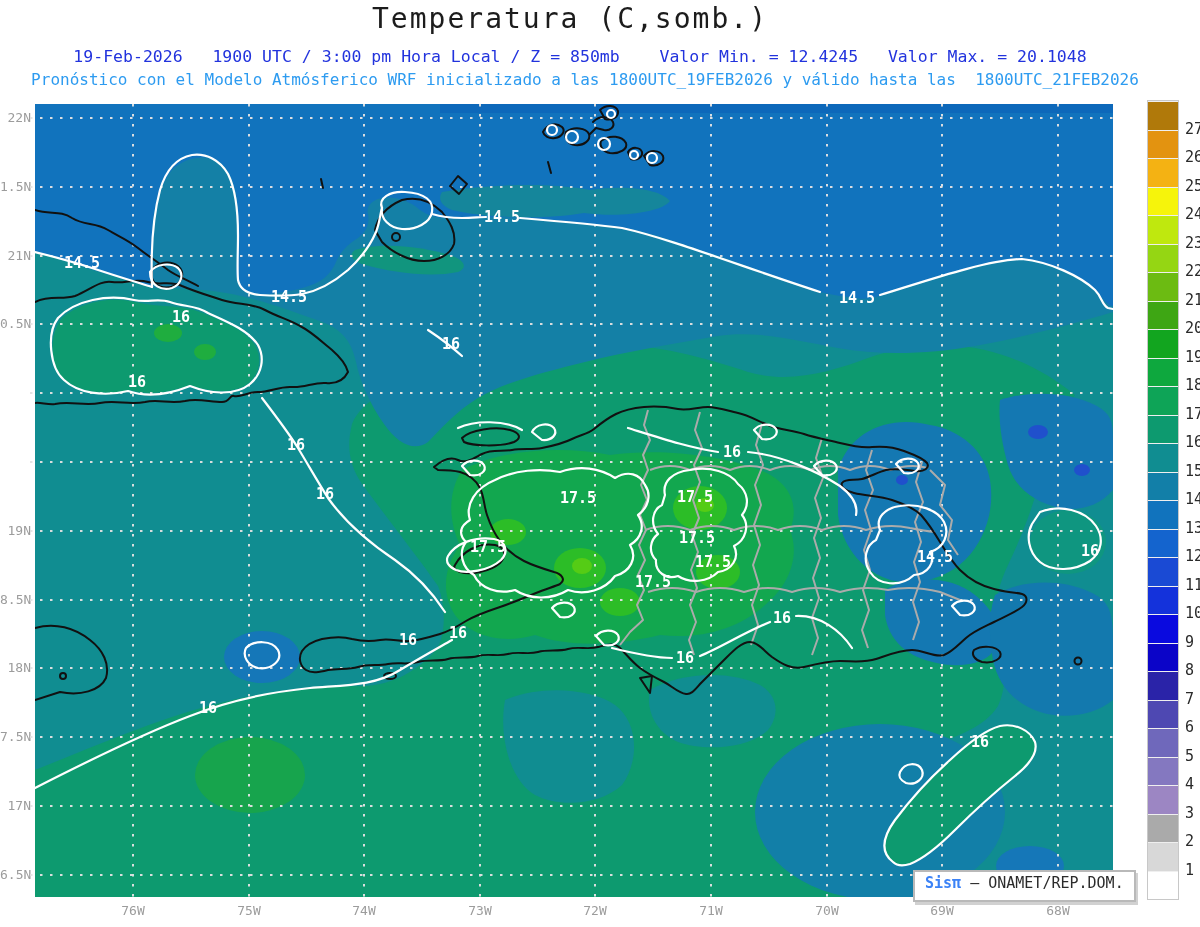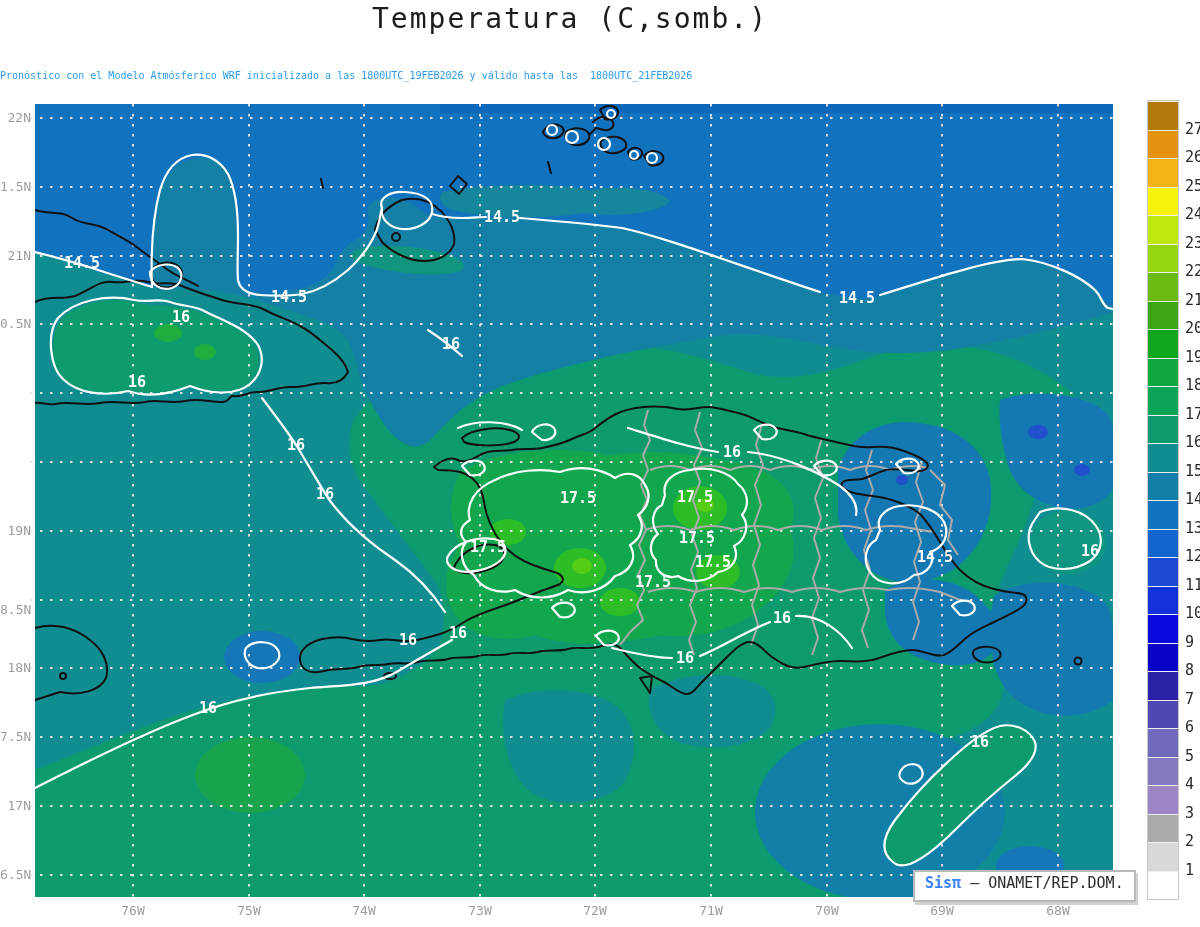--- a/index.html
+++ b/index.html
@@ -2,21 +2,21 @@
 <html><head>
 <meta charset="utf-8">
 <style>
   html,body{margin:0;padding:0;background:#fff;width:1200px;height:927px;overflow:hidden;
     font-family:"DejaVu Sans Mono", monospace;}
   #stage{position:relative;width:1200px;height:927px;background:#fff;}
   .title{position:absolute;top:2px;left:0;right:60px;text-align:center;font-size:28px;
     color:#1c1c1c;letter-spacing:2px;white-space:pre;}
   .sub1{position:absolute;top:47px;left:0;right:40px;text-align:center;font-size:16.5px;
     color:#2233DD;white-space:pre;}
-  .sub2{position:absolute;top:70px;left:0;right:40px;font-size:10px;
+  .sub2{position:absolute;top:70px;left:10px;right:40px;text-align:center;font-size:16px;
     color:#2D9BF0;white-space:pre;}
   .ylab{position:absolute;left:0;width:31px;text-align:right;font-size:13px;color:#9C9C9C;}
   .xlab{position:absolute;top:903px;width:44px;text-align:center;font-size:13px;color:#9C9C9C;}
   .clab{position:absolute;transform:translate(-50%,-50%);color:#ffffff;font-size:15px;
     font-weight:bold;white-space:pre;z-index:6;}
   #map-svg{position:absolute;left:20px;top:96px;z-index:2;}
   #colorbar{position:absolute;left:1147px;top:100px;width:30px;height:798px;
     border:1px solid #c8c8c8;box-sizing:content-box;background:#fff;}
   .cbcell{width:30px;border-top:1px solid #efefef;box-sizing:border-box;}
   .cblab{position:absolute;left:1185px;width:40px;font-size:15px;color:#2a2a2a;}
@@ -25,31 +25,32 @@
     font-size:15px;white-space:pre;z-index:8;}
   #credit .brand{color:#3b82f6;font-weight:bold;}
   #credit .org{color:#2b2b2b;text-align:center;}
 </style>
 </head>
 <body>
 
 <div id="stage">
 
   <div class="title">Temperatura (C,somb.)</div>
+  <div class="sub1">19-Feb-2026   1900 UTC / 3:00 pm Hora Local / Z = 850mb    Valor Min. = 12.4245   Valor Max. = 20.1048</div>
   <div class="sub2">Pronóstico con el Modelo Atmósferico WRF inicializado a las 1800UTC_19FEB2026 y válido hasta las  1800UTC_21FEB2026</div>
 
   <div id="y-axis">
       <div class="ylab" style="top: 110px;">22N</div>
       <div class="ylab" style="top: 179px;">1.5N</div>
       <div class="ylab" style="top: 248px;">21N</div>
       <div class="ylab" style="top: 316px;">0.5N</div>
       <div class="ylab" style="top: 385px; margin-left: 45px;">20N</div>
       <div class="ylab" style="top: 454px; margin-left: 40px;">9.5N</div>
       <div class="ylab" style="top: 523px;">19N</div>
-      <div class="ylab" style="top: 592px; margin-top: 10px;">8.5N</div>
+      <div class="ylab" style="top: 592px;">8.5N</div>
       <div class="ylab" style="top: 660px;">18N</div>
       <div class="ylab" style="top: 729px;">7.5N</div>
       <div class="ylab" style="top: 798px;">17N</div>
       <div class="ylab" style="top: 867px;">6.5N</div>
     </div>
   <div id="x-axis">
       <div class="xlab" style="left: 111px;">76W</div>
       <div class="xlab" style="left: 227px;">75W</div>
       <div class="xlab" style="left: 342px;">74W</div>
       <div class="xlab" style="left: 458px;">73W</div>

